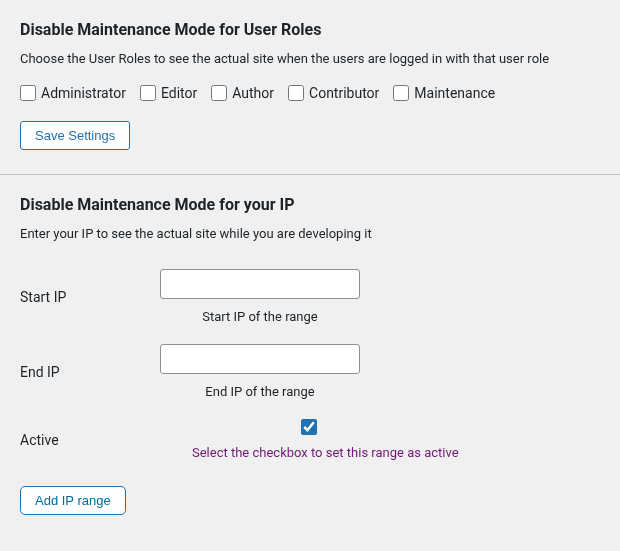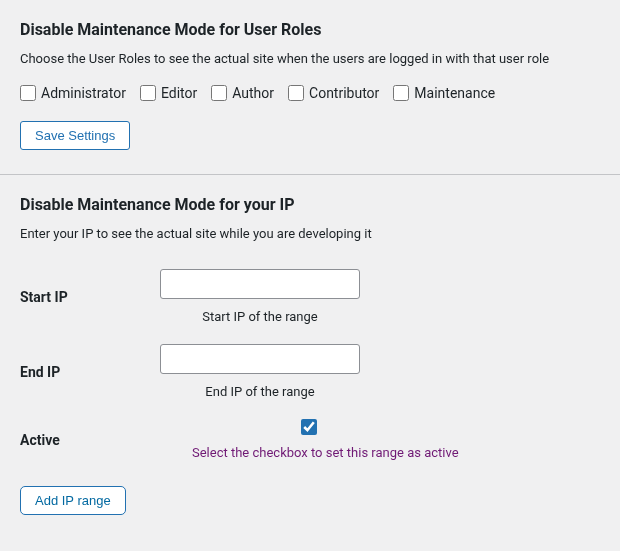--- a/index.html
+++ b/index.html
@@ -128,21 +128,21 @@
     }
 
     .form-row {
       display: flex;
       align-items: center;
       padding: 10px 0;
     }
 
     .form-row-label {
       width: 140px;
-      font-weight: 700;
+      font-weight: 400;
       font-size: 14px;
       flex-shrink: 0;
     }
 
     .form-row-content {
       display: flex;
       align-items: center;
       gap: 10px;
       flex-direction: column;
     }

